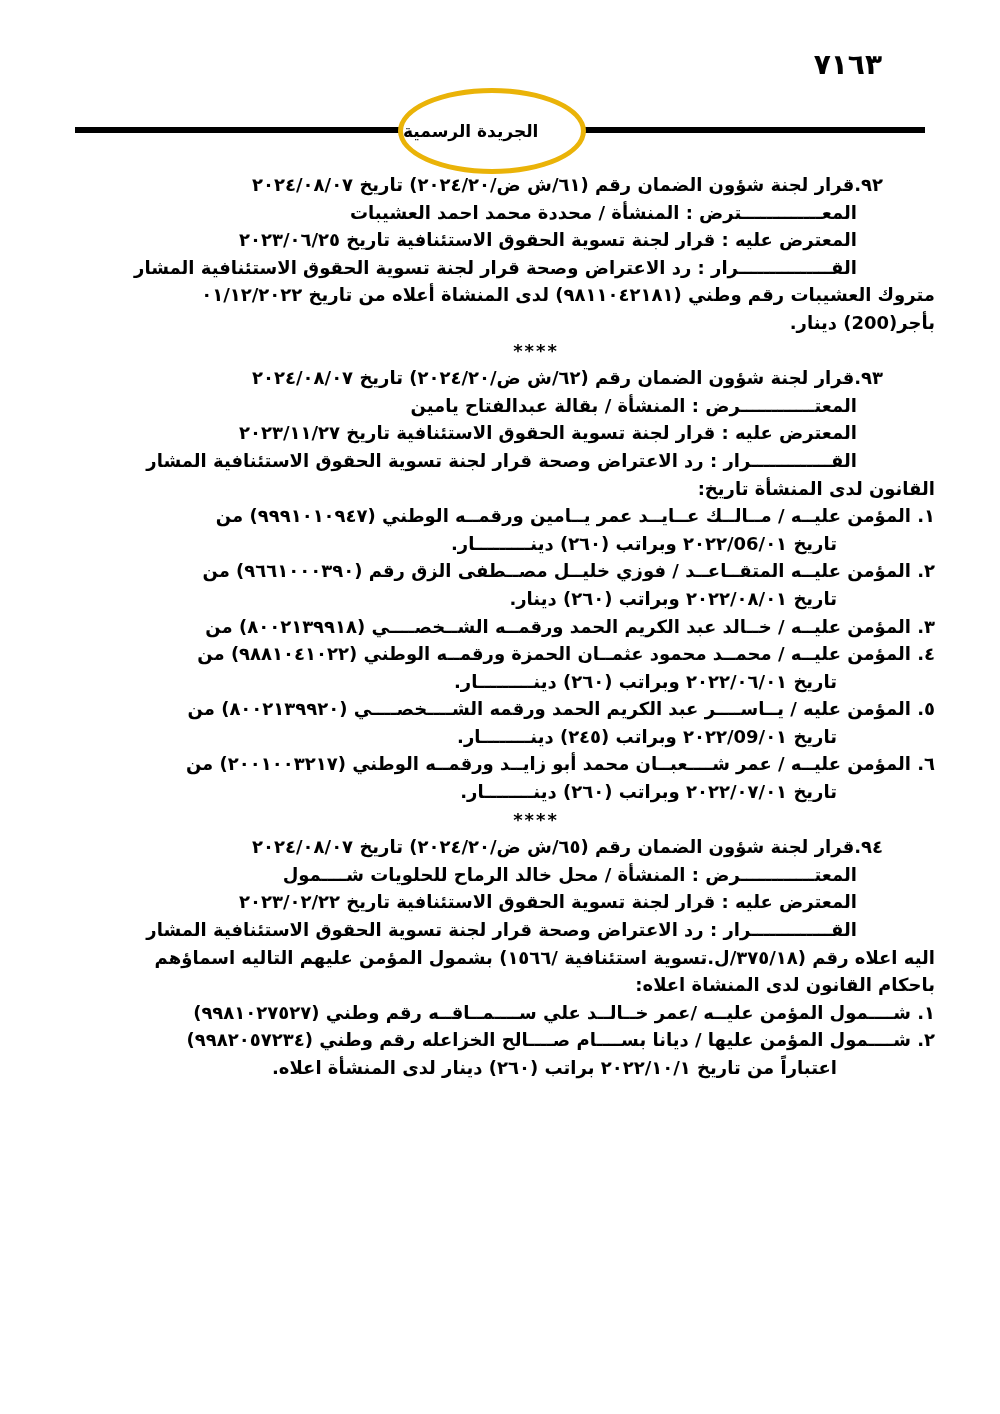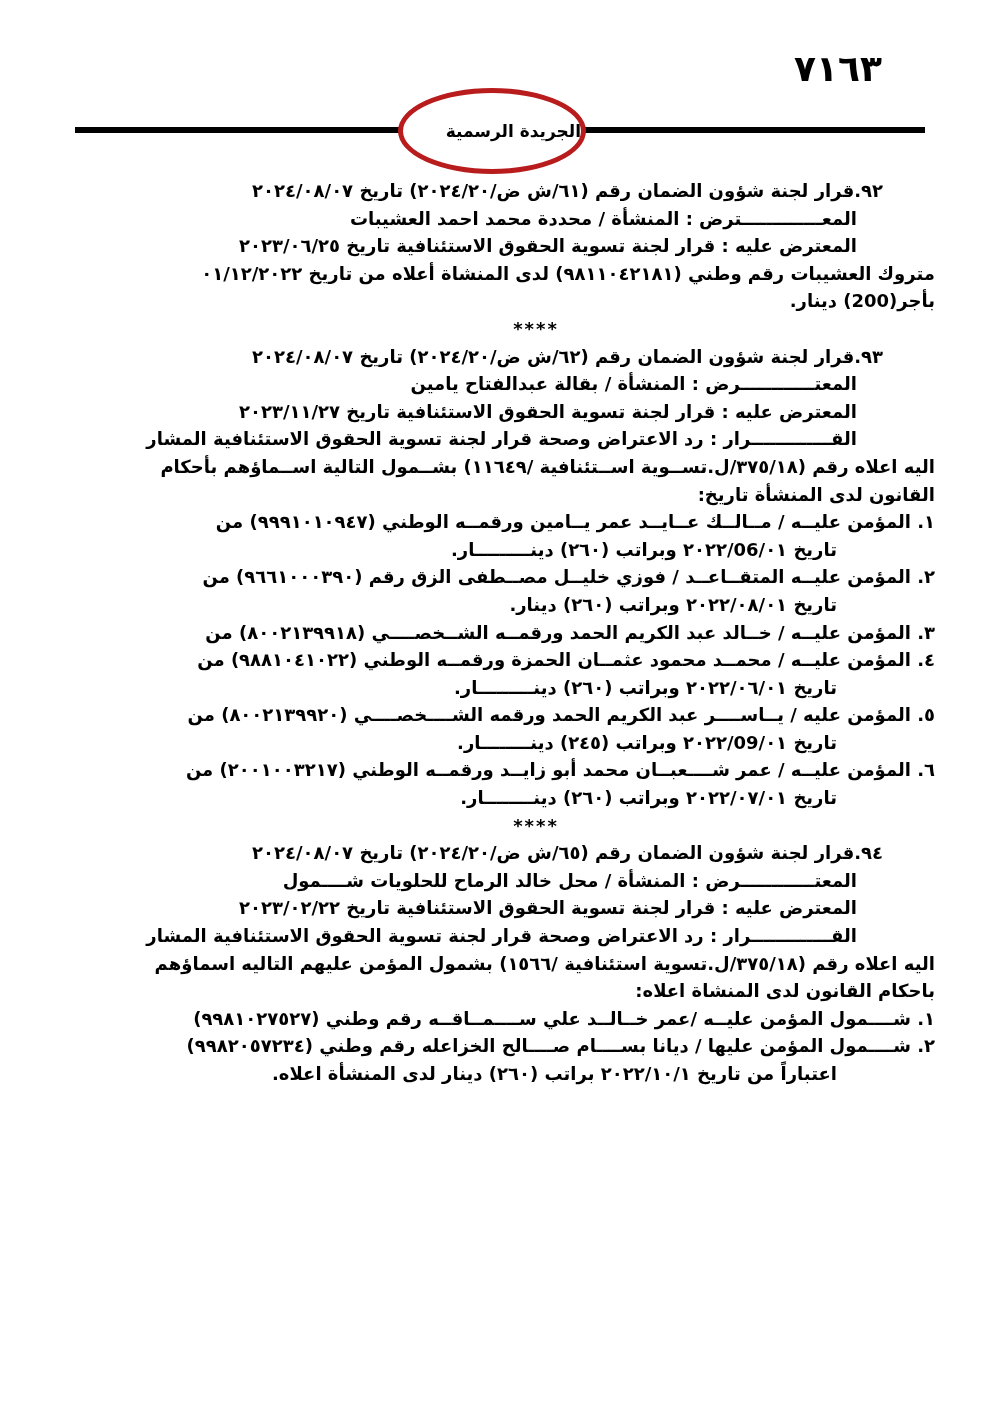--- a/index.html
+++ b/index.html
@@ -2,36 +2,36 @@
 <html lang="ar"><head>
 <meta charset="utf-8">
 <style>
   html,body{margin:0;padding:0;}
   body{
     width:1000px;height:1414px;background:#ffffff;position:relative;
     font-family:"DejaVu Sans", sans-serif;color:#000;overflow:hidden;
   }
   .page-number{
     position:absolute;top:48px;right:118px;
-    font-size:36px;font-weight:bold;letter-spacing:2px;
+    font-size:28px;font-weight:bold;letter-spacing:2px;
     direction:rtl;
   }
   .header-rule{
     position:absolute;top:127px;left:75px;width:850px;height:6px;background:#000;
   }
   .seal{
     position:absolute;top:88px;left:398px;width:178px;height:76px;
-    border:5px solid #b91c1c;border-radius:50%;background:#fff;
-    display:flex;align-items:center;justify-content:flex-end;
+    border:5px solid #eab308;border-radius:50%;background:#fff;
+    display:flex;align-items:center;justify-content:flex-start;
   }
   .seal-label{
     font-size:17px;font-weight:bold;direction:rtl;white-space:nowrap;
   }
   .doc{
-    position:absolute;top:177px;right:65px;width:870px;
+    position:absolute;top:171px;right:65px;width:870px;
     direction:rtl;text-align:right;
     font-size:18px;font-weight:bold;line-height:27.6px;
   }
   .line{min-height:27.6px;}
   .line.num{padding-right:52px;}
   .line.field{padding-right:78px;}
   .line.flush{padding-right:0;}
   .line.cont{padding-right:98px;}
   .line.center{text-align:center;padding-left:72px;letter-spacing:2px;}
 </style>
@@ -43,28 +43,28 @@
 <div class="header-rule"></div>
 
 <div class="seal">
   <span class="seal-label">الجريدة الرسمية</span>
 </div>
 
 <div class="doc">
     <div class="line num">٩٢.قرار لجنة شؤون الضمان رقم (٦١/ش ض/٢٠٢٤/٢٠) تاريخ ٢٠٢٤/٠٨/٠٧</div>
     <div class="line field">المعـــــــــــــترض : المنشأة / محددة محمد احمد العشيبات</div>
     <div class="line field">المعترض عليه : قرار لجنة تسوية الحقوق الاستئنافية تاريخ ٢٠٢٣/٠٦/٢٥</div>
+    <div class="line field">القـــــــــــــــرار :  رد الاعتراض وصحة قرار لجنة تسوية الحقوق الاستئنافية المشار</div>
     <div class="line flush">متروك العشيبات رقم وطني (٩٨١١٠٤٢١٨١) لدى المنشاة أعلاه من تاريخ ٠١/١٢/٢٠٢٢</div>
     <div class="line flush">بأجر(200) دينار.</div>
     <div class="line center">****</div>
     <div class="line num">٩٣.قرار لجنة شؤون الضمان رقم (٦٢/ش ض/٢٠٢٤/٢٠) تاريخ ٢٠٢٤/٠٨/٠٧</div>
     <div class="line field">المعتــــــــــــرض : المنشأة / بقالة عبدالفتاح يامين</div>
     <div class="line field">المعترض عليه : قرار لجنة تسوية الحقوق الاستئنافية تاريخ ٢٠٢٣/١١/٢٧</div>
     <div class="line field">القـــــــــــــرار :  رد الاعتراض وصحة قرار لجنة تسوية الحقوق الاستئنافية المشار</div>
-    <div class="line flush">اليه اعلاه رقم (٣٧٥/١٨/ل.تســوية اســتئنافية /١١٦٤٩) بشــمول التالية اســماؤهم بأحكام</div>
     <div class="line flush">القانون لدى المنشأة تاريخ:</div>
     <div class="line flush">١. المؤمن عليــه / مــالــك عــايــد عمر يــامين ورقمــه الوطني (٩٩٩١٠١٠٩٤٧) من</div>
     <div class="line cont">تاريخ ٢٠٢٢/06/٠١ وبراتب (٢٦٠) دينـــــــــار.</div>
     <div class="line flush">٢. المؤمن عليــه المتقــاعــد / فوزي خليــل مصــطفى الزق رقم (٩٦٦١٠٠٠٣٩٠) من</div>
     <div class="line cont">تاريخ ٢٠٢٢/٠٨/٠١ وبراتب (٢٦٠) دينار.</div>
     <div class="line flush">٣. المؤمن عليــه / خــالد عبد الكريم الحمد ورقمــه الشــخصــــي (٨٠٠٢١٣٩٩١٨) من</div>
     <div class="line flush">٤. المؤمن عليــه / محمــد محمود عثمــان الحمزة ورقمــه الوطني (٩٨٨١٠٤١٠٢٢) من</div>
     <div class="line cont">تاريخ ٢٠٢٢/٠٦/٠١ وبراتب (٢٦٠) دينـــــــــار.</div>
     <div class="line flush">٥. المؤمن عليه / يــاســــر عبد الكريم الحمد ورقمه الشــــخصــــي (٨٠٠٢١٣٩٩٢٠) من</div>
     <div class="line cont">تاريخ ٢٠٢٢/09/٠١ وبراتب (٢٤٥) دينــــــــار.</div>

